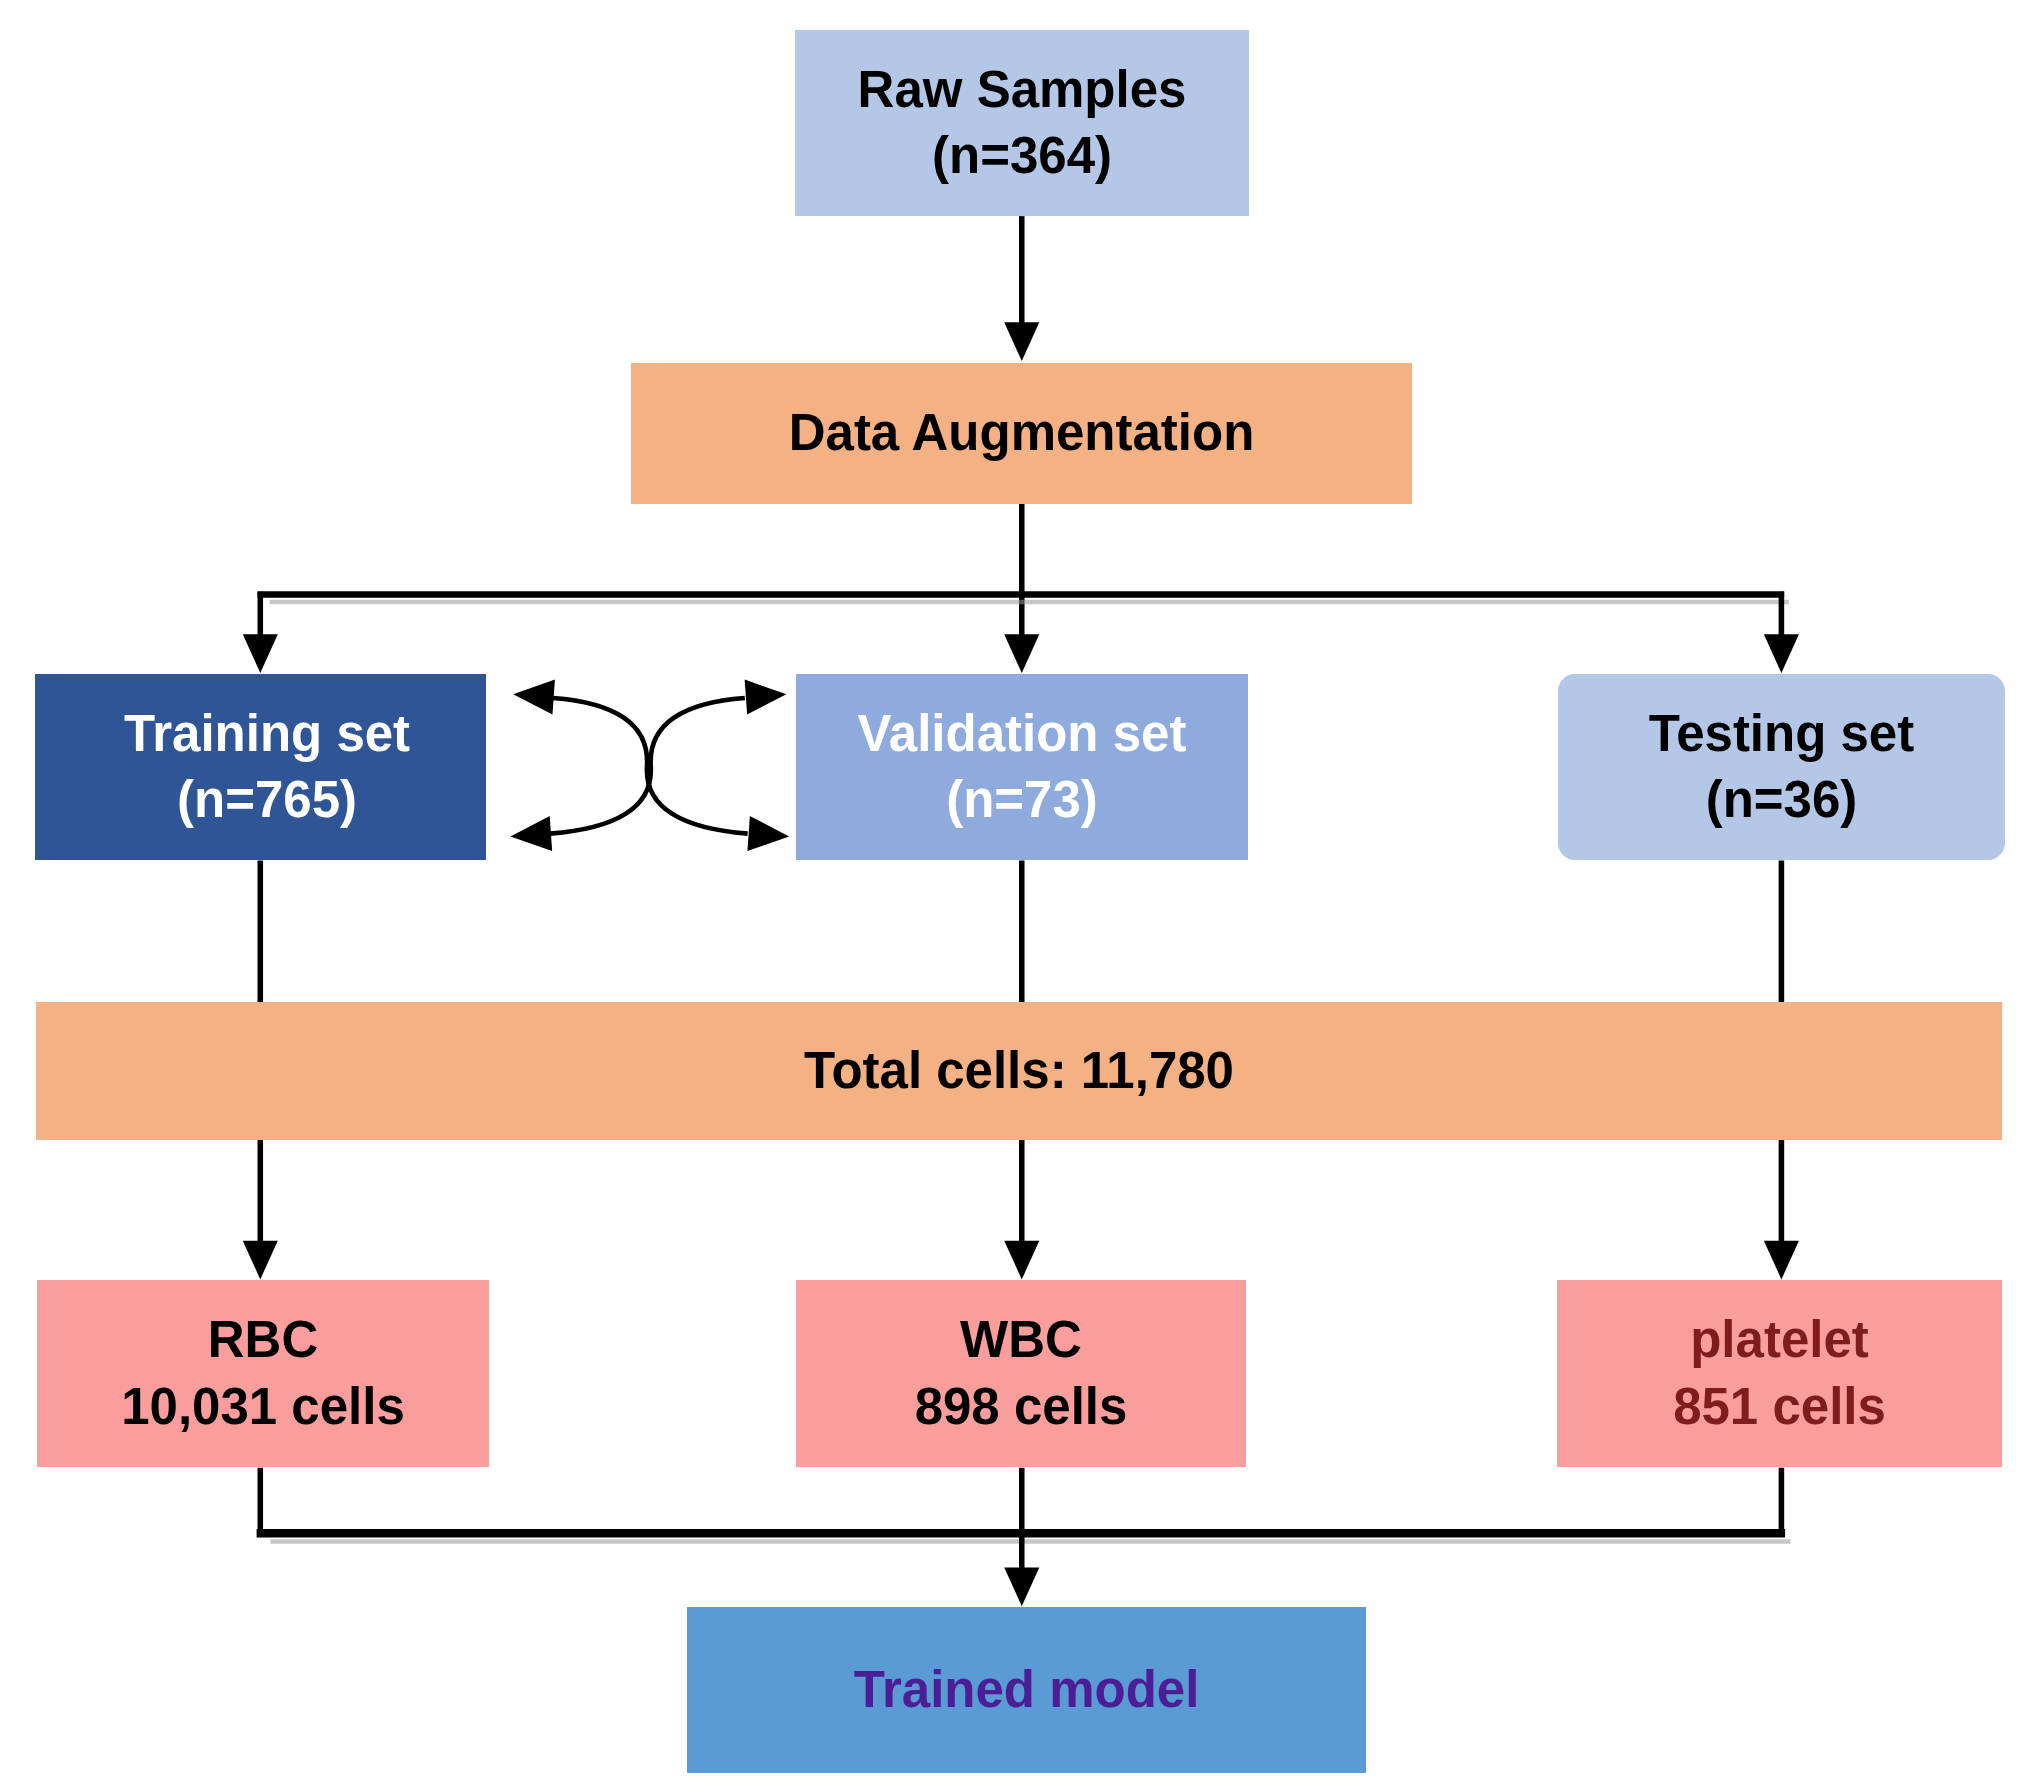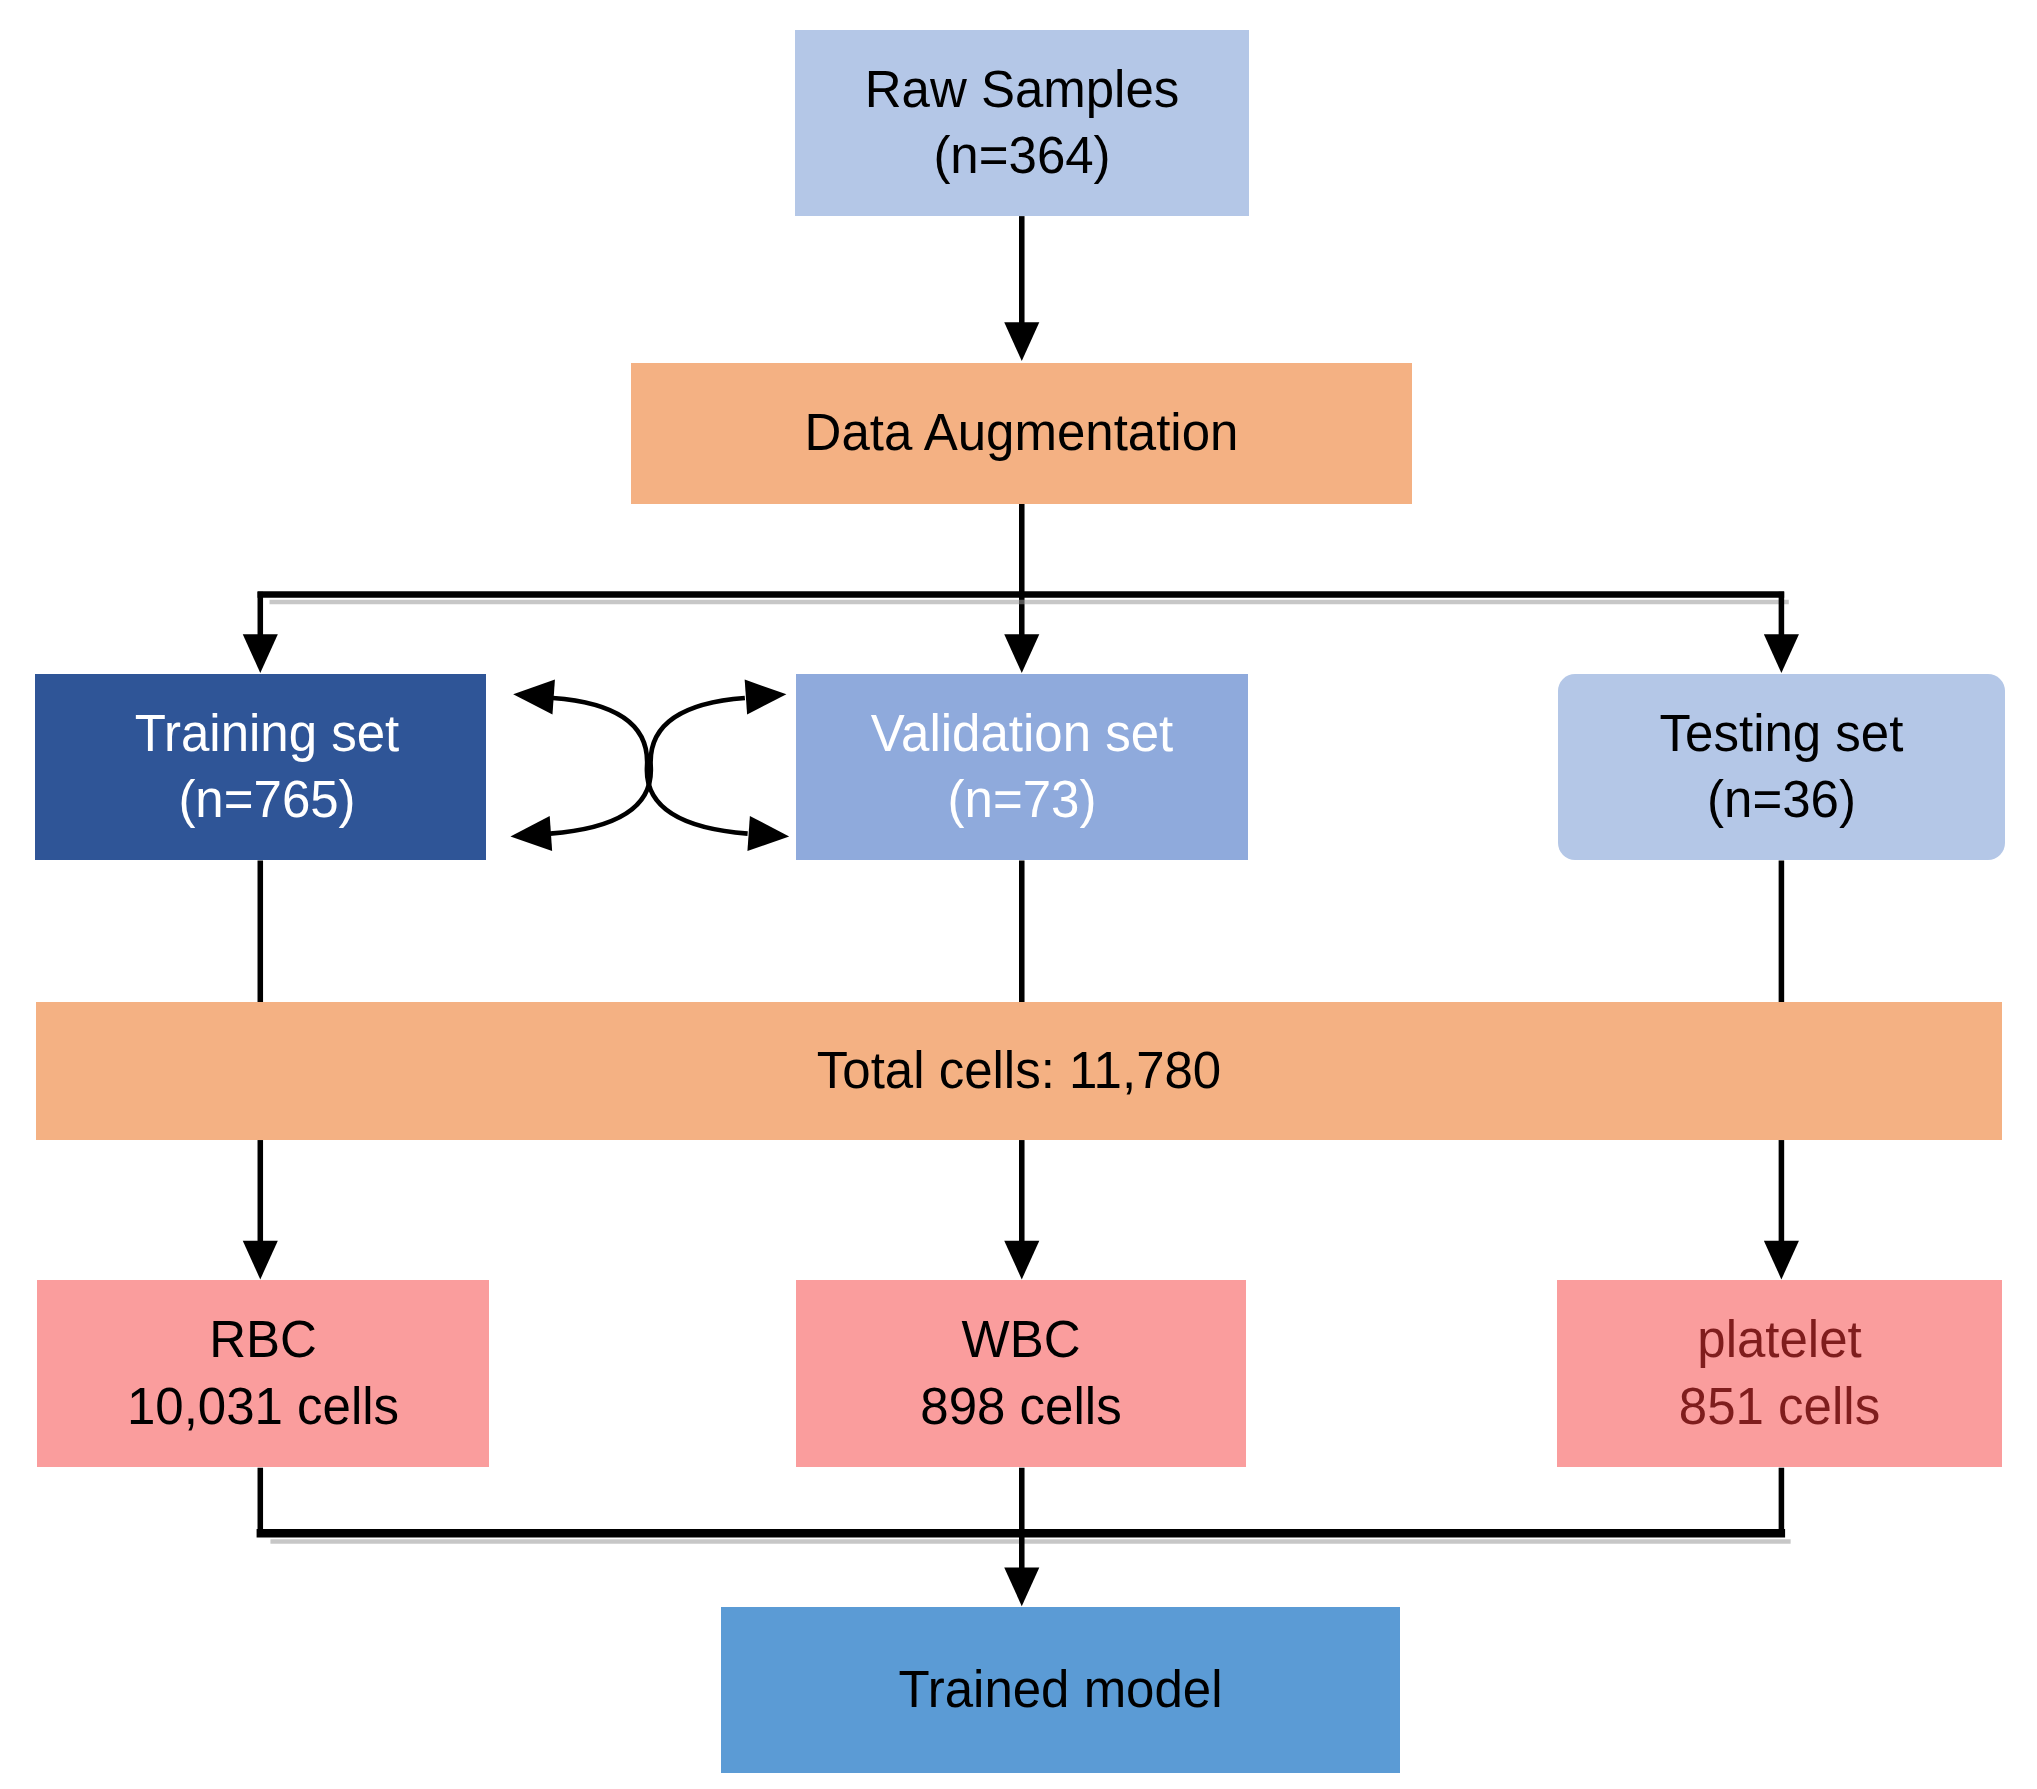--- a/index.html
+++ b/index.html
@@ -22,21 +22,21 @@
     width: 2038px;
     height: 1790px;
     display: block;
   }
   .node {
     position: absolute;
     display: flex;
     flex-direction: column;
     align-items: center;
     justify-content: center;
-    font-weight: 400;
+    font-weight: 700;
     font-size: 51px;
     line-height: 1.3;
     text-align: center;
     color: #000000;
     box-sizing: border-box;
   }
   #raw        { left: 795px;  top: 30px;   width: 454px;  height: 186px; }
   #da         { left: 631px;  top: 363px;  width: 781px;  height: 141px; }
   #training   { left: 35px;   top: 674px;  width: 451px;  height: 186px; padding-left: 13px; }
   #validation { left: 796px;  top: 674px;  width: 452px;  height: 186px; }
@@ -157,18 +157,18 @@
   <div class="node" id="wbc" style="background-color: rgb(250, 157, 157); color: rgb(0, 0, 0);">
     <div>WBC</div>
     <div>898 cells</div>
   </div>
 
   <div class="node" id="platelet" style="background-color: rgb(250, 157, 157); color: #7f1d1d; align-items: center;">
     <div>platelet</div>
     <div>851 cells</div>
   </div>
 
-  <div class="node" id="trained" style="background-color: rgb(91, 155, 213); color: #000000; margin-left: 34px;">
+  <div class="node" id="trained" style="background-color: rgb(91, 155, 213); color: #4c1d95;">
     <div>Trained model</div>
   </div>
 
 </div>
 
 
 </body></html>

